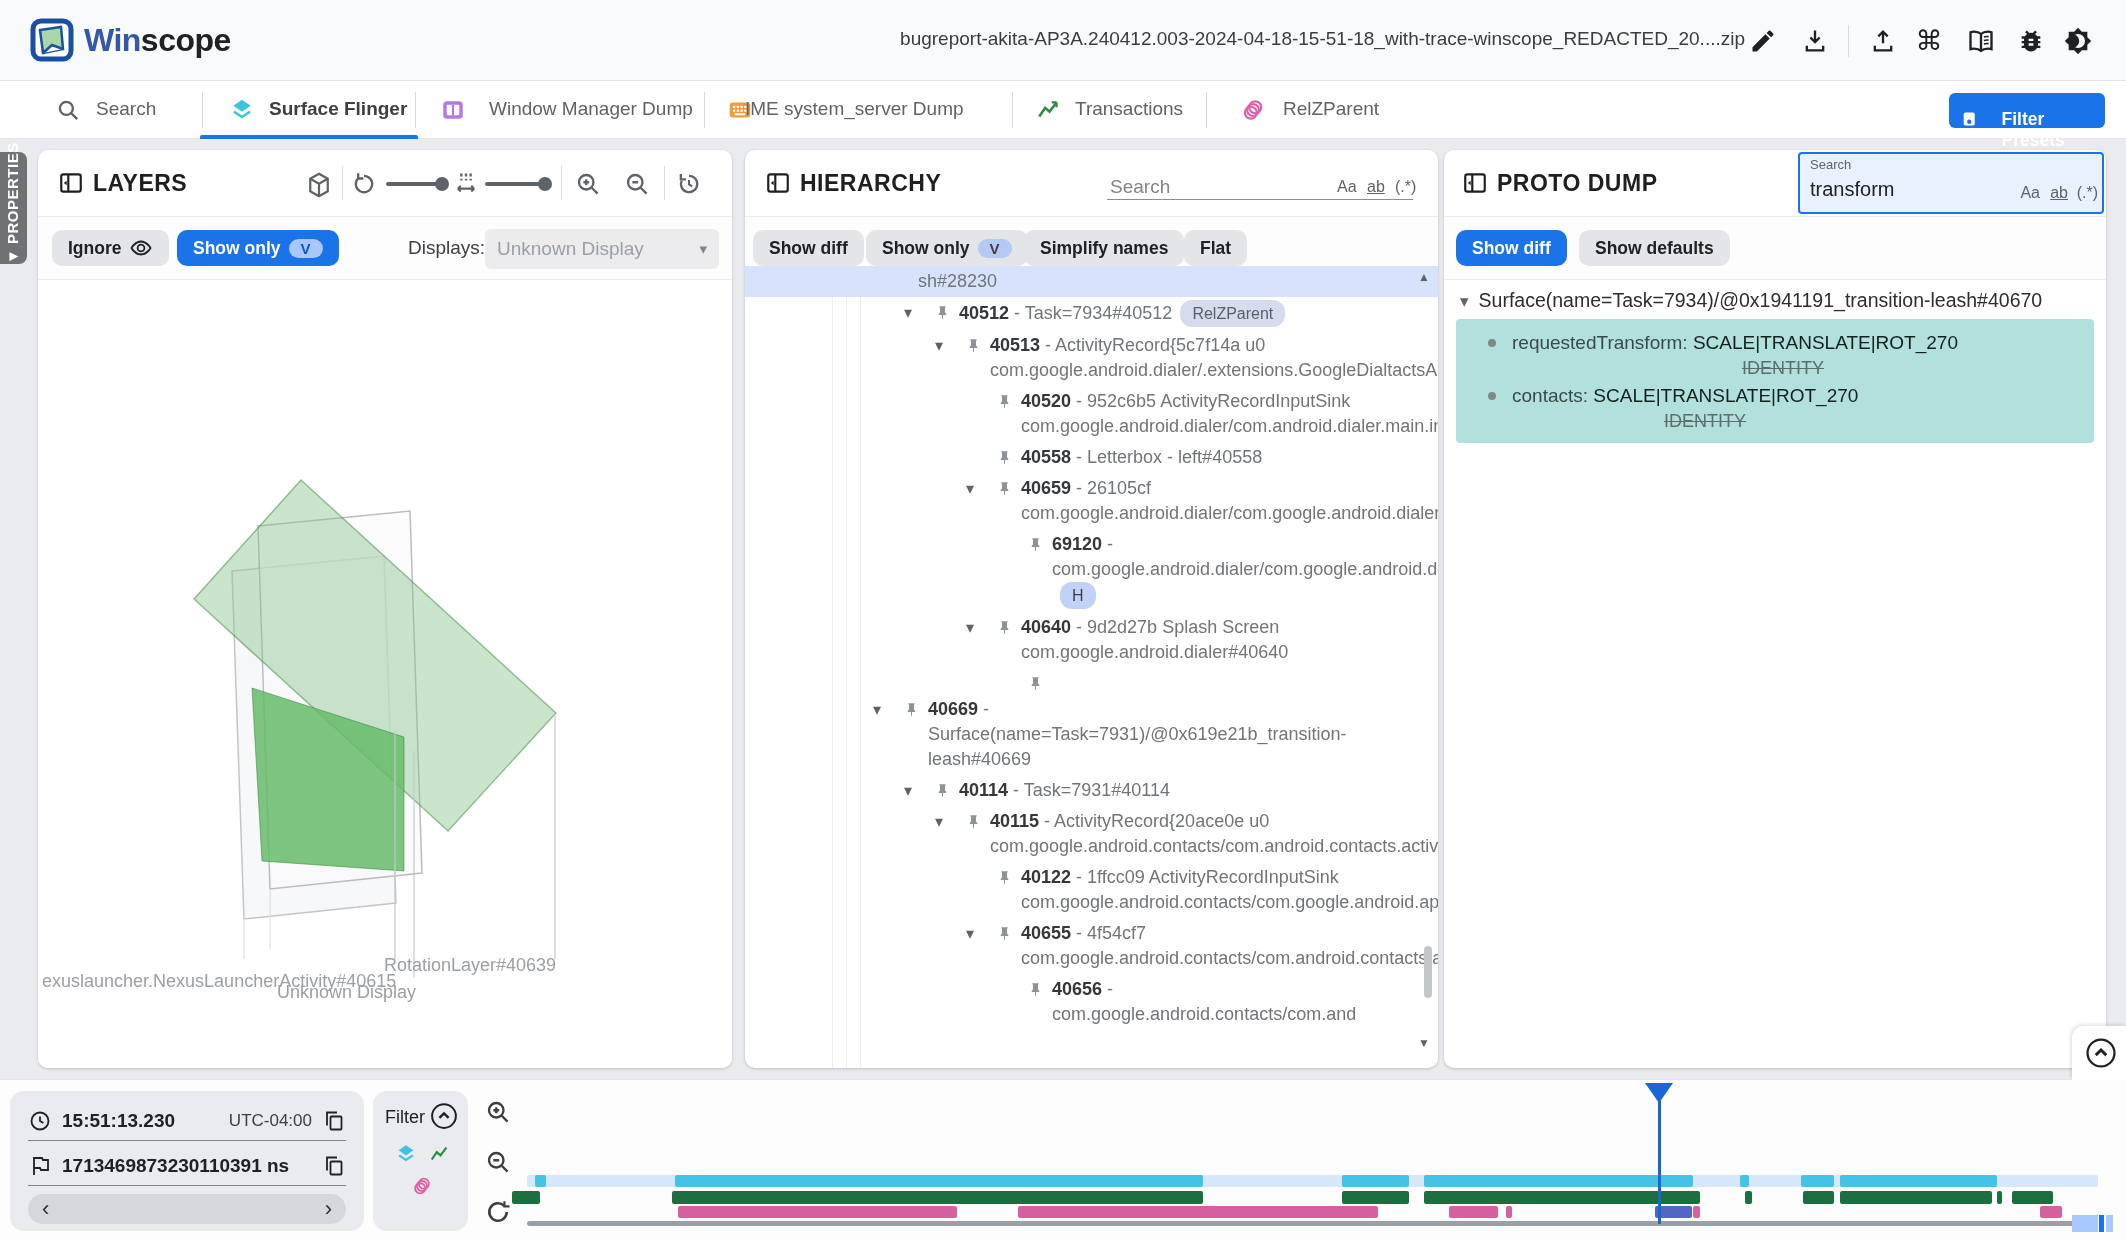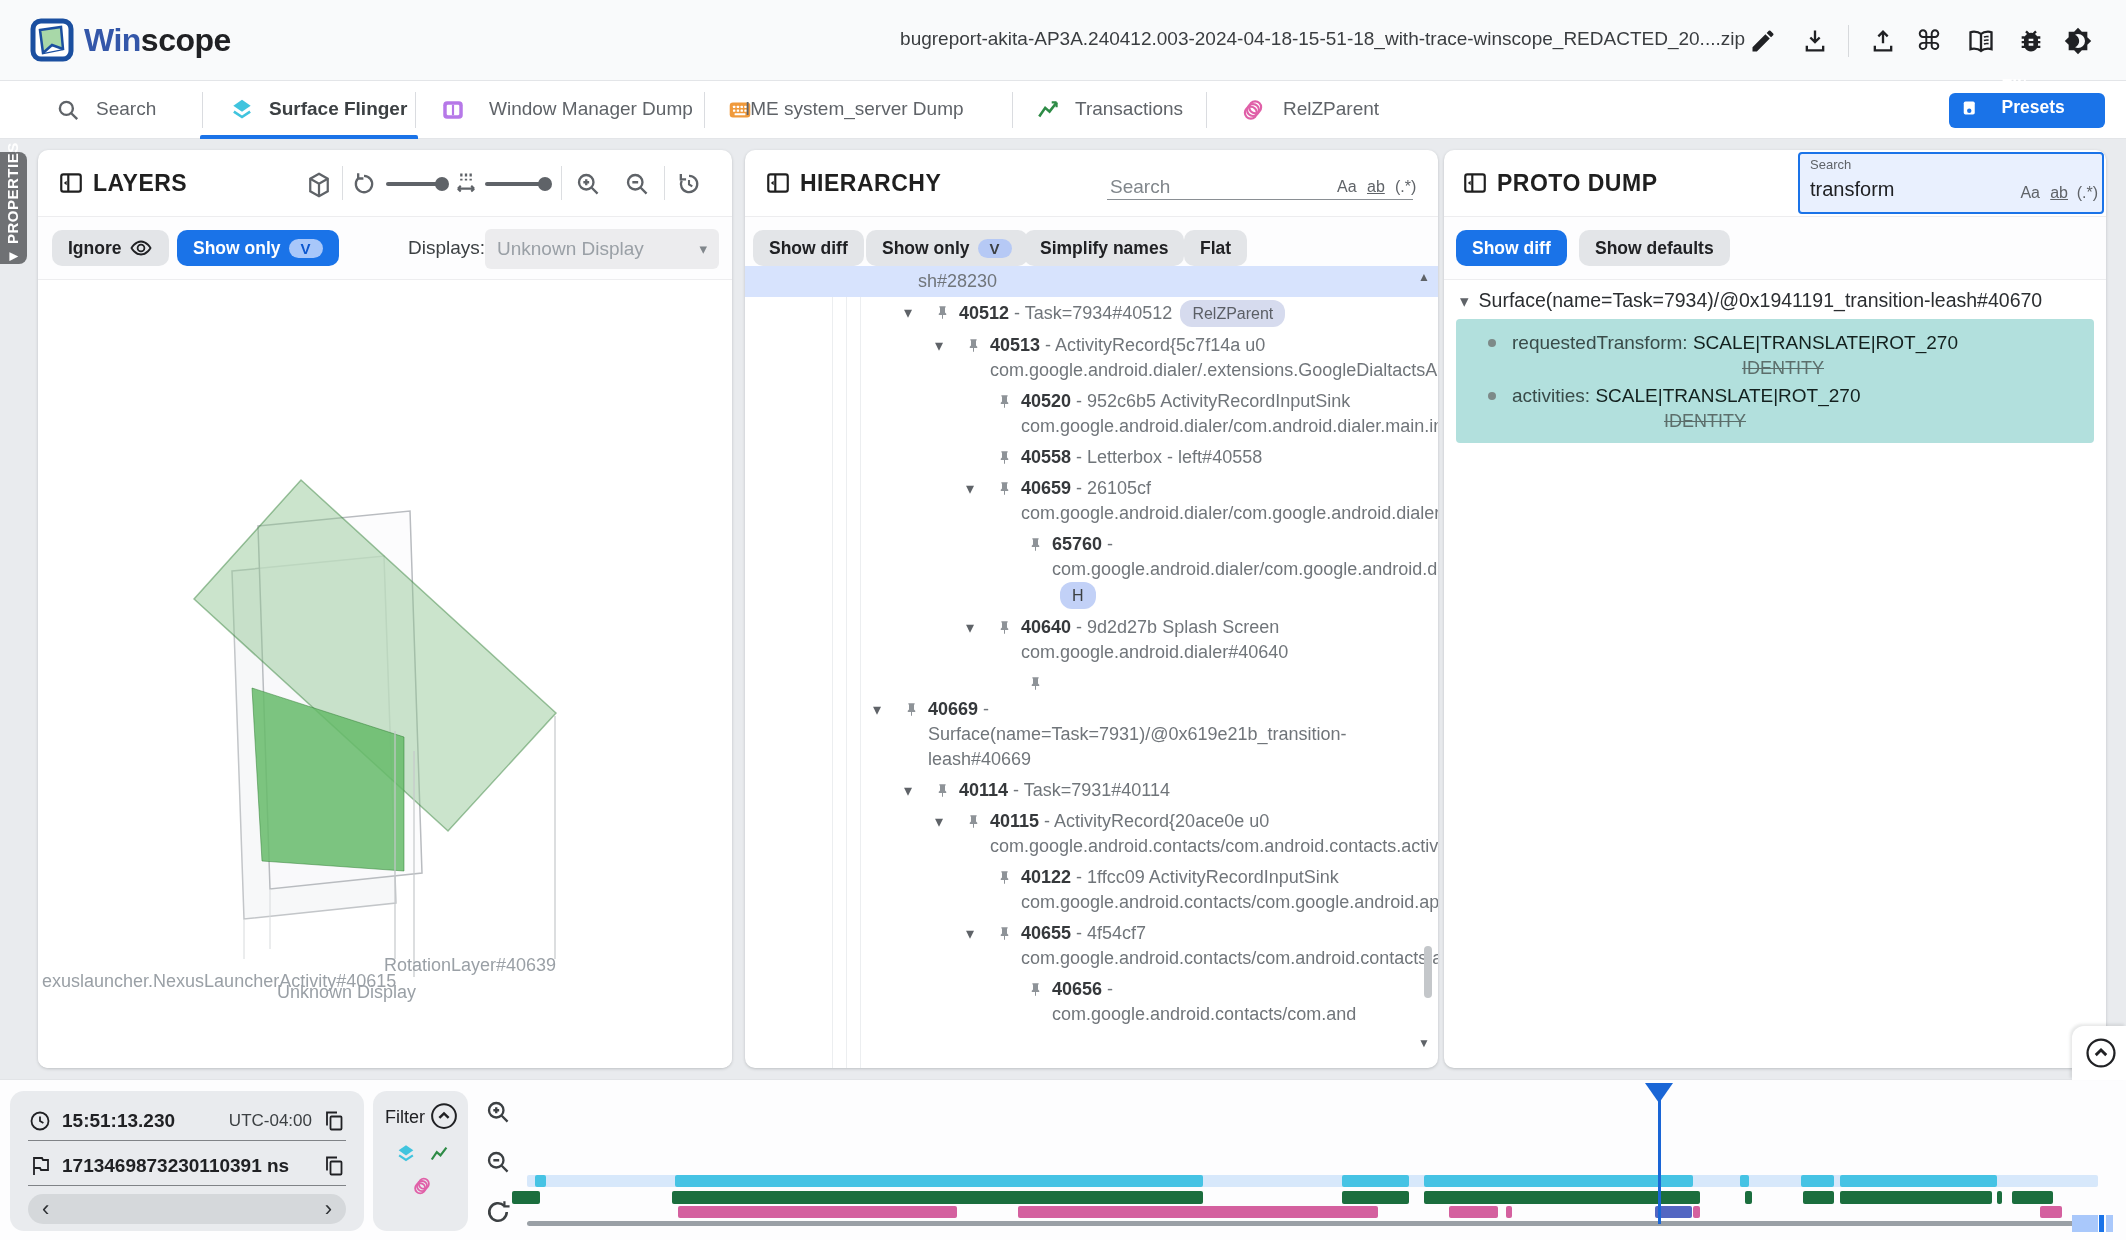--- a/index.html
+++ b/index.html
@@ -17,21 +17,21 @@
 .vdiv{position:absolute;top:25px;width:1px;height:32px;background:#d7d9dc}
 #cmd-icon{font-size:27px;line-height:28px;text-align:center;font-family:"DejaVu Sans",sans-serif}
 
 
 #tabbar{position:absolute;left:0;top:81px;width:2126px;height:58px;background:#ffffff;border-bottom:1px solid #e3e5e8;z-index:5}
 .tab-label{position:absolute;top:17px;font-size:19px;font-weight:500;color:#5f6368;white-space:nowrap;cursor:pointer}
 .tab-label.active{color:#3c4043;font-weight:700}
 .tab-icon{position:absolute;top:16px;width:26px;height:26px;cursor:pointer}
 .tabdiv{position:absolute;top:11px;width:1px;height:36px;background:#dadce0}
 #active-underline{position:absolute;left:200px;top:54px;width:218px;height:4px;background:#1a73e8;border-radius:2px 2px 0 0}
-#filter-presets-btn{position:absolute;left:1949px;top:12px;width:156px;height:35px;background:#1a73e8;border-radius:6px;display:flex;align-items:flex-end;gap:24px;padding:10px 12px;cursor:pointer}
+#filter-presets-btn{position:absolute;left:1949px;top:12px;width:156px;height:35px;background:#1a73e8;border-radius:6px;display:flex;align-items:flex-start;gap:24px;padding:16px 12px;cursor:pointer}
 #filter-presets-btn span{color:#fff;font-size:17.5px;font-weight:600}
 
 
 #props-tab{position:absolute;left:0;top:152px;width:27px;height:112px;background:#6f7174;border-radius:0 8px 8px 0;z-index:6;cursor:pointer}
 #props-tab .rot{position:absolute;left:-43px;top:43px;width:112px;height:26px;transform:rotate(-90deg);color:#fff;font-size:15px;font-weight:700;letter-spacing:.5px;text-align:center;line-height:26px;white-space:nowrap}
 
 
 .panel{position:absolute;top:150px;height:918px;background:#fff;border-radius:10px;box-shadow:0 1px 3px rgba(60,64,67,.25);overflow:hidden}
 #layers-panel{left:38px;width:694px}
 #hierarchy-panel{left:745px;width:693px}
@@ -426,21 +426,21 @@
         </span>
         <span class="ttext"><b>40659</b> - 26105cf com.google.android.dialer/com.google.android.dialer.extensions.GoogleDialtactsActivity#40659</span>
       </div>
       <div class="trow" style="padding-left: 252px;">
         <span class="slot"></span>
         <span class="pin">
           <svg width="15" height="15" viewBox="0 0 24 24">
             <path fill="#8e9398" d="M16 12V4h1V2H7v2h1v8l-2 2v2h5.2v6h1.6v-6H18v-2l-2-2z"></path>
           </svg>
         </span>
-        <span class="ttext"><b>65760</b> - com.google.android.dialer/com.google.android.dialer.extensions.GoogleDialtactsActivity#40660<span class="nchip h">H</span></span>
+        <span class="ttext"><b>69120</b> - com.google.android.dialer/com.google.android.dialer.extensions.GoogleDialtactsActivity#40660<span class="nchip h">H</span></span>
       </div>
       <div class="trow" style="padding-left: 221px;">
         <span class="slot">▾</span>
         <span class="pin">
           <svg width="15" height="15" viewBox="0 0 24 24">
             <path fill="#8e9398" d="M16 12V4h1V2H7v2h1v8l-2 2v2h5.2v6h1.6v-6H18v-2l-2-2z"></path>
           </svg>
         </span>
         <span class="ttext"><b>40640</b> - 9d2d27b Splash Screen com.google.android.dialer#40640</span>
       </div>
@@ -537,21 +537,21 @@
     <div class="chip" style="left:135px;top:13px">
         <span>Show defaults</span>
       </div>
   </div>
 
   <div id="proto-content">
     <div id="proto-root"><span class="arr">▾</span><span>Surface(name=Task=7934)/@0x1941191_transition-leash#40670</span></div>
     <div id="proto-hl">
         <div class="prow"><span class="bullet"></span><span>requestedTransform: </span><b>SCALE|TRANSLATE|ROT_270</b></div>
         <div class="pprev" style="margin-left: 230px;">IDENTITY</div>
-        <div class="prow"><span class="bullet"></span><span>activities: </span><b>SCALE|TRANSLATE|ROT_270</b></div>
+        <div class="prow"><span class="bullet"></span><span>contacts: </span><b>SCALE|TRANSLATE|ROT_270</b></div>
         <div class="pprev" style="margin-left: 152px;">IDENTITY</div>
       </div>
   </div>
 </div>
 
 <div id="collapse-tab">
   <svg width="34" height="34" viewBox="0 0 24 24" style="margin:10px 0 0 12px" fill="none" stroke="#202124" stroke-width="1.6">
       <circle cx="12" cy="12" r="9.5"></circle>
       <path d="M8.3 13.5l3.7-3.6 3.7 3.6" stroke-width="2"></path>
     </svg>

